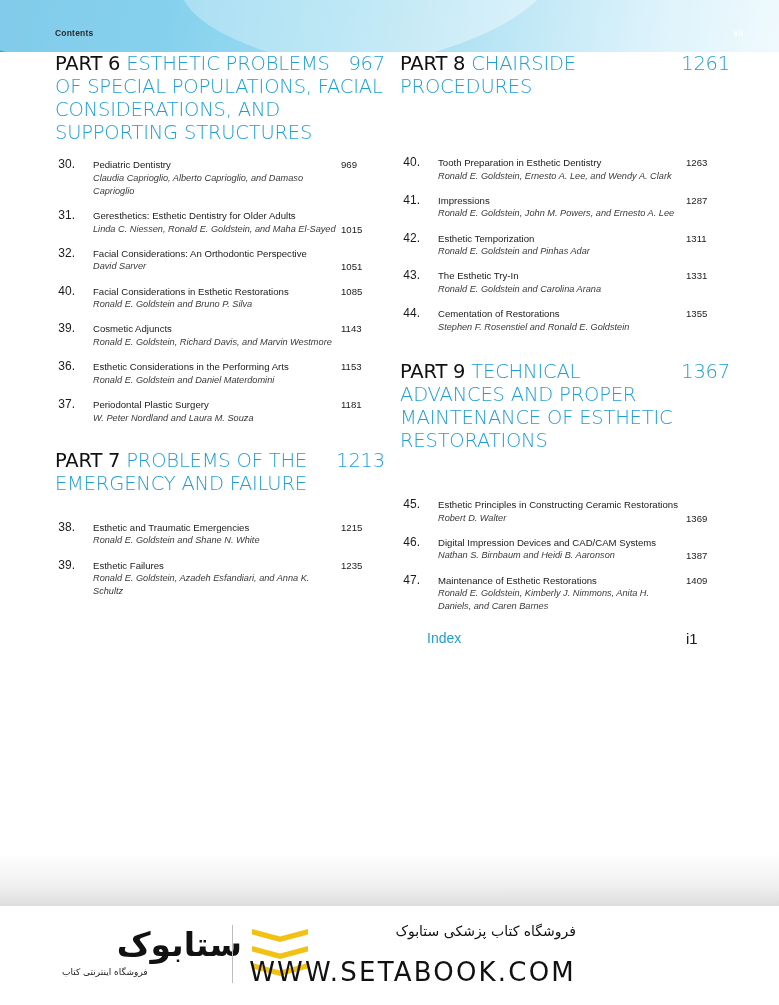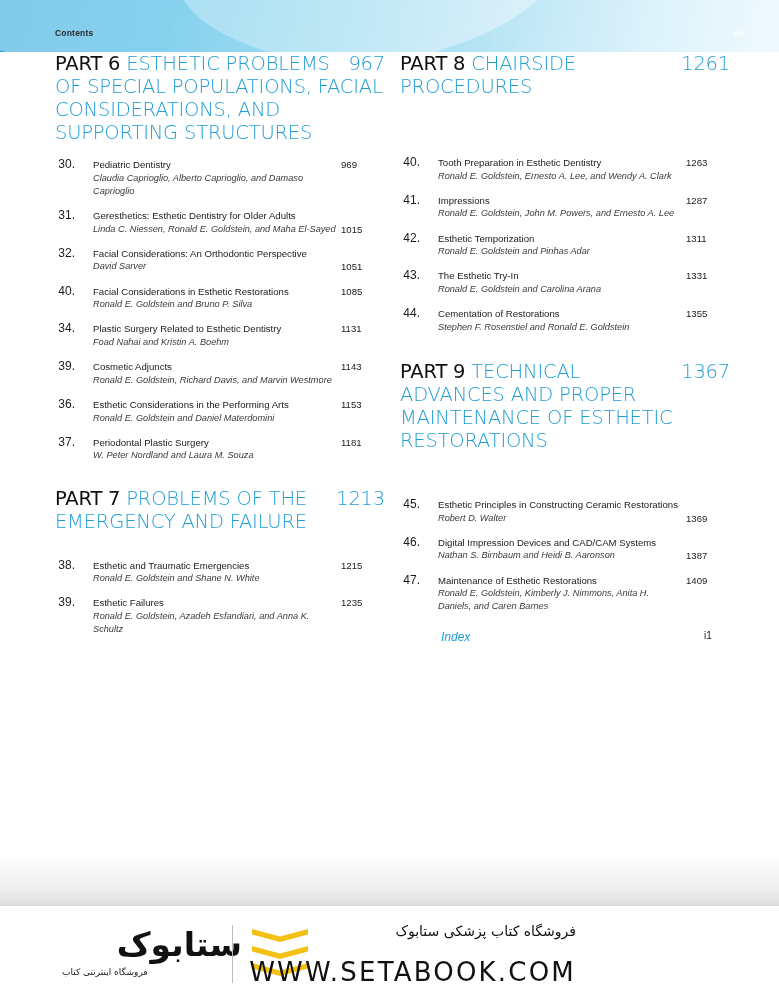--- a/index.html
+++ b/index.html
@@ -140,31 +140,30 @@
     width: 44px;
   }
   .chap-page.low { top: 13.6px; }
 
   .index-row {
     position: relative;
     margin-top: 16px;
     padding-right: 46px;
   }
   .index-label {
-    margin-left: 41px;
-    font-size: 12px;
-    font-style: italic;
+    margin-left: 27px;
+    font-size: 14px;
     color: #1f9ed4;
   }
   .index-page {
     position: absolute;
     right: 0; top: 0;
     width: 44px;
-    text-align: center;
-    font-size: 10px;
+    text-align: left;
+    font-size: 15px;
     color: #1a1a1a;
   }
 
   
   .footer {
     position: absolute;
     left: 0; bottom: 0;
     width: 779px;
     height: 98px;
     background: #ffffff;
@@ -295,28 +294,20 @@
 
       <div class="chap">
         <div class="chap-num">40.</div>
         <div class="chap-body">
           <div class="chap-title">Facial Considerations in Esthetic Restorations</div>
           <div class="chap-authors">Ronald E. Goldstein and Bruno P. Silva</div>
         </div>
         <div class="chap-page">1085</div>
       </div>
 
-      <div class="chap">
-        <div class="chap-num">34.</div>
-        <div class="chap-body">
-          <div class="chap-title">Plastic Surgery Related to Esthetic Dentistry</div>
-          <div class="chap-authors">Foad Nahai and Kristin A. Boehm</div>
-        </div>
-        <div class="chap-page">1131</div>
-      </div>
 
       <div class="chap">
         <div class="chap-num">39.</div>
         <div class="chap-body">
           <div class="chap-title">Cosmetic Adjuncts</div>
           <div class="chap-authors">Ronald E. Goldstein, Richard Davis, and Marvin Westmore</div>
         </div>
         <div class="chap-page">1143</div>
       </div>
 

